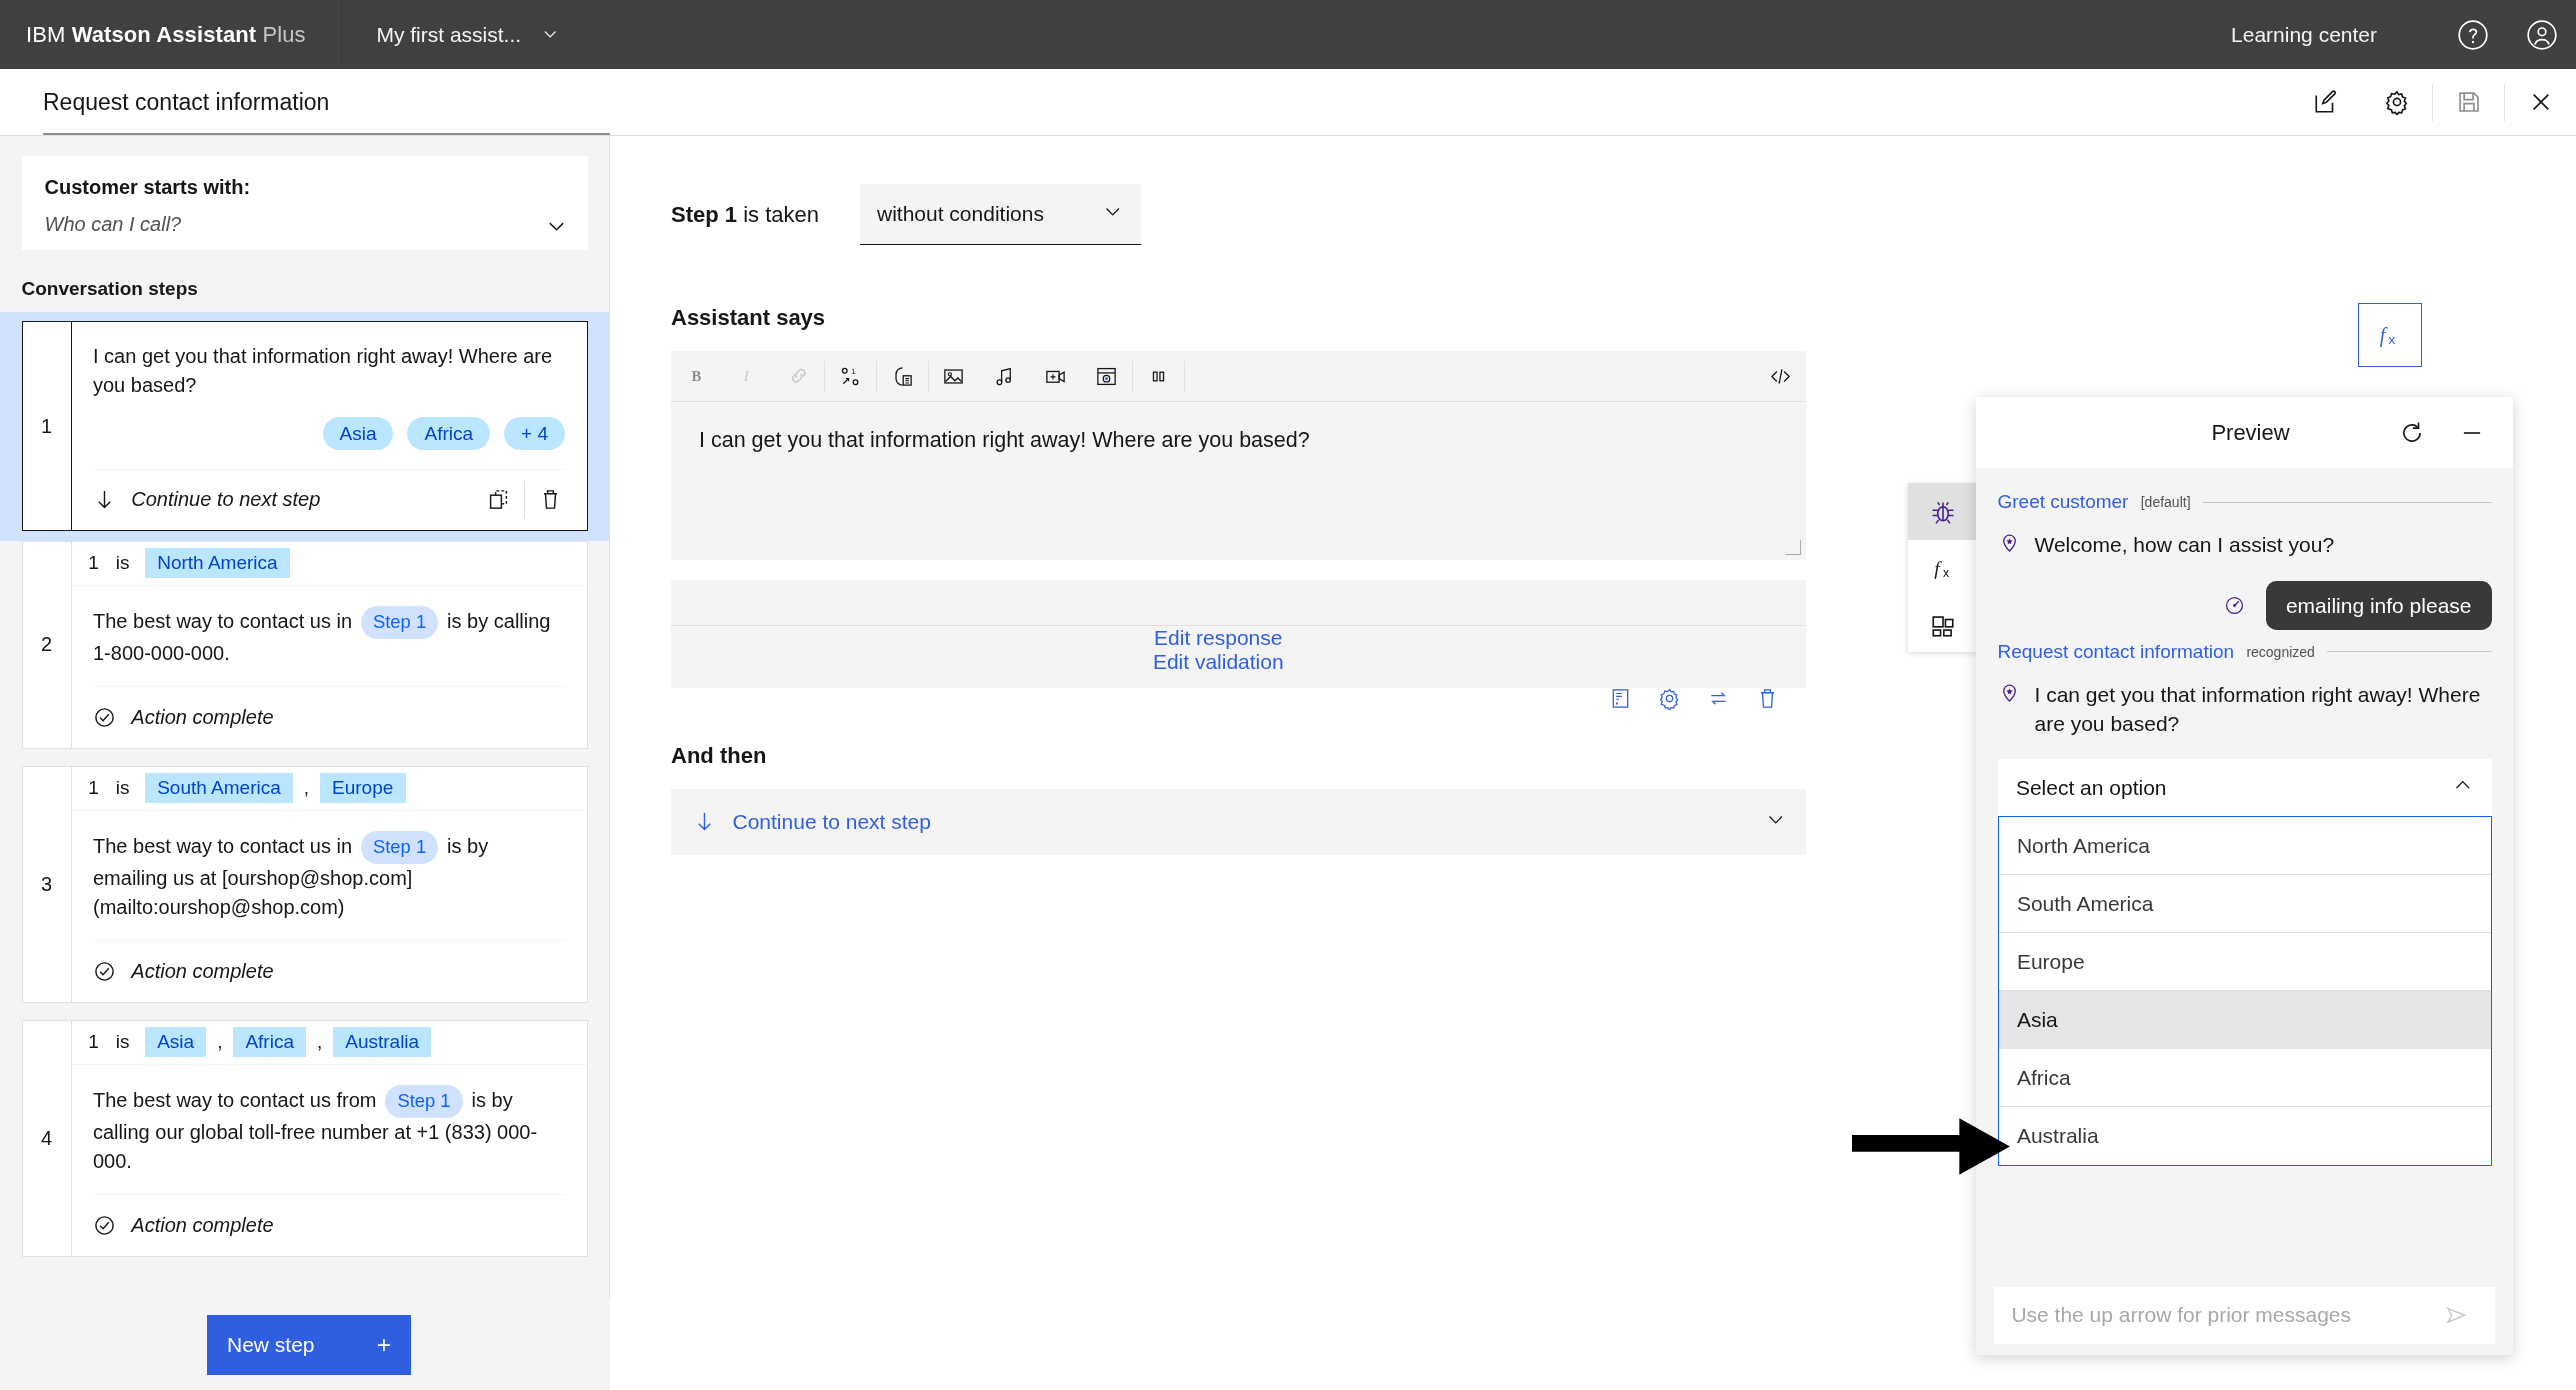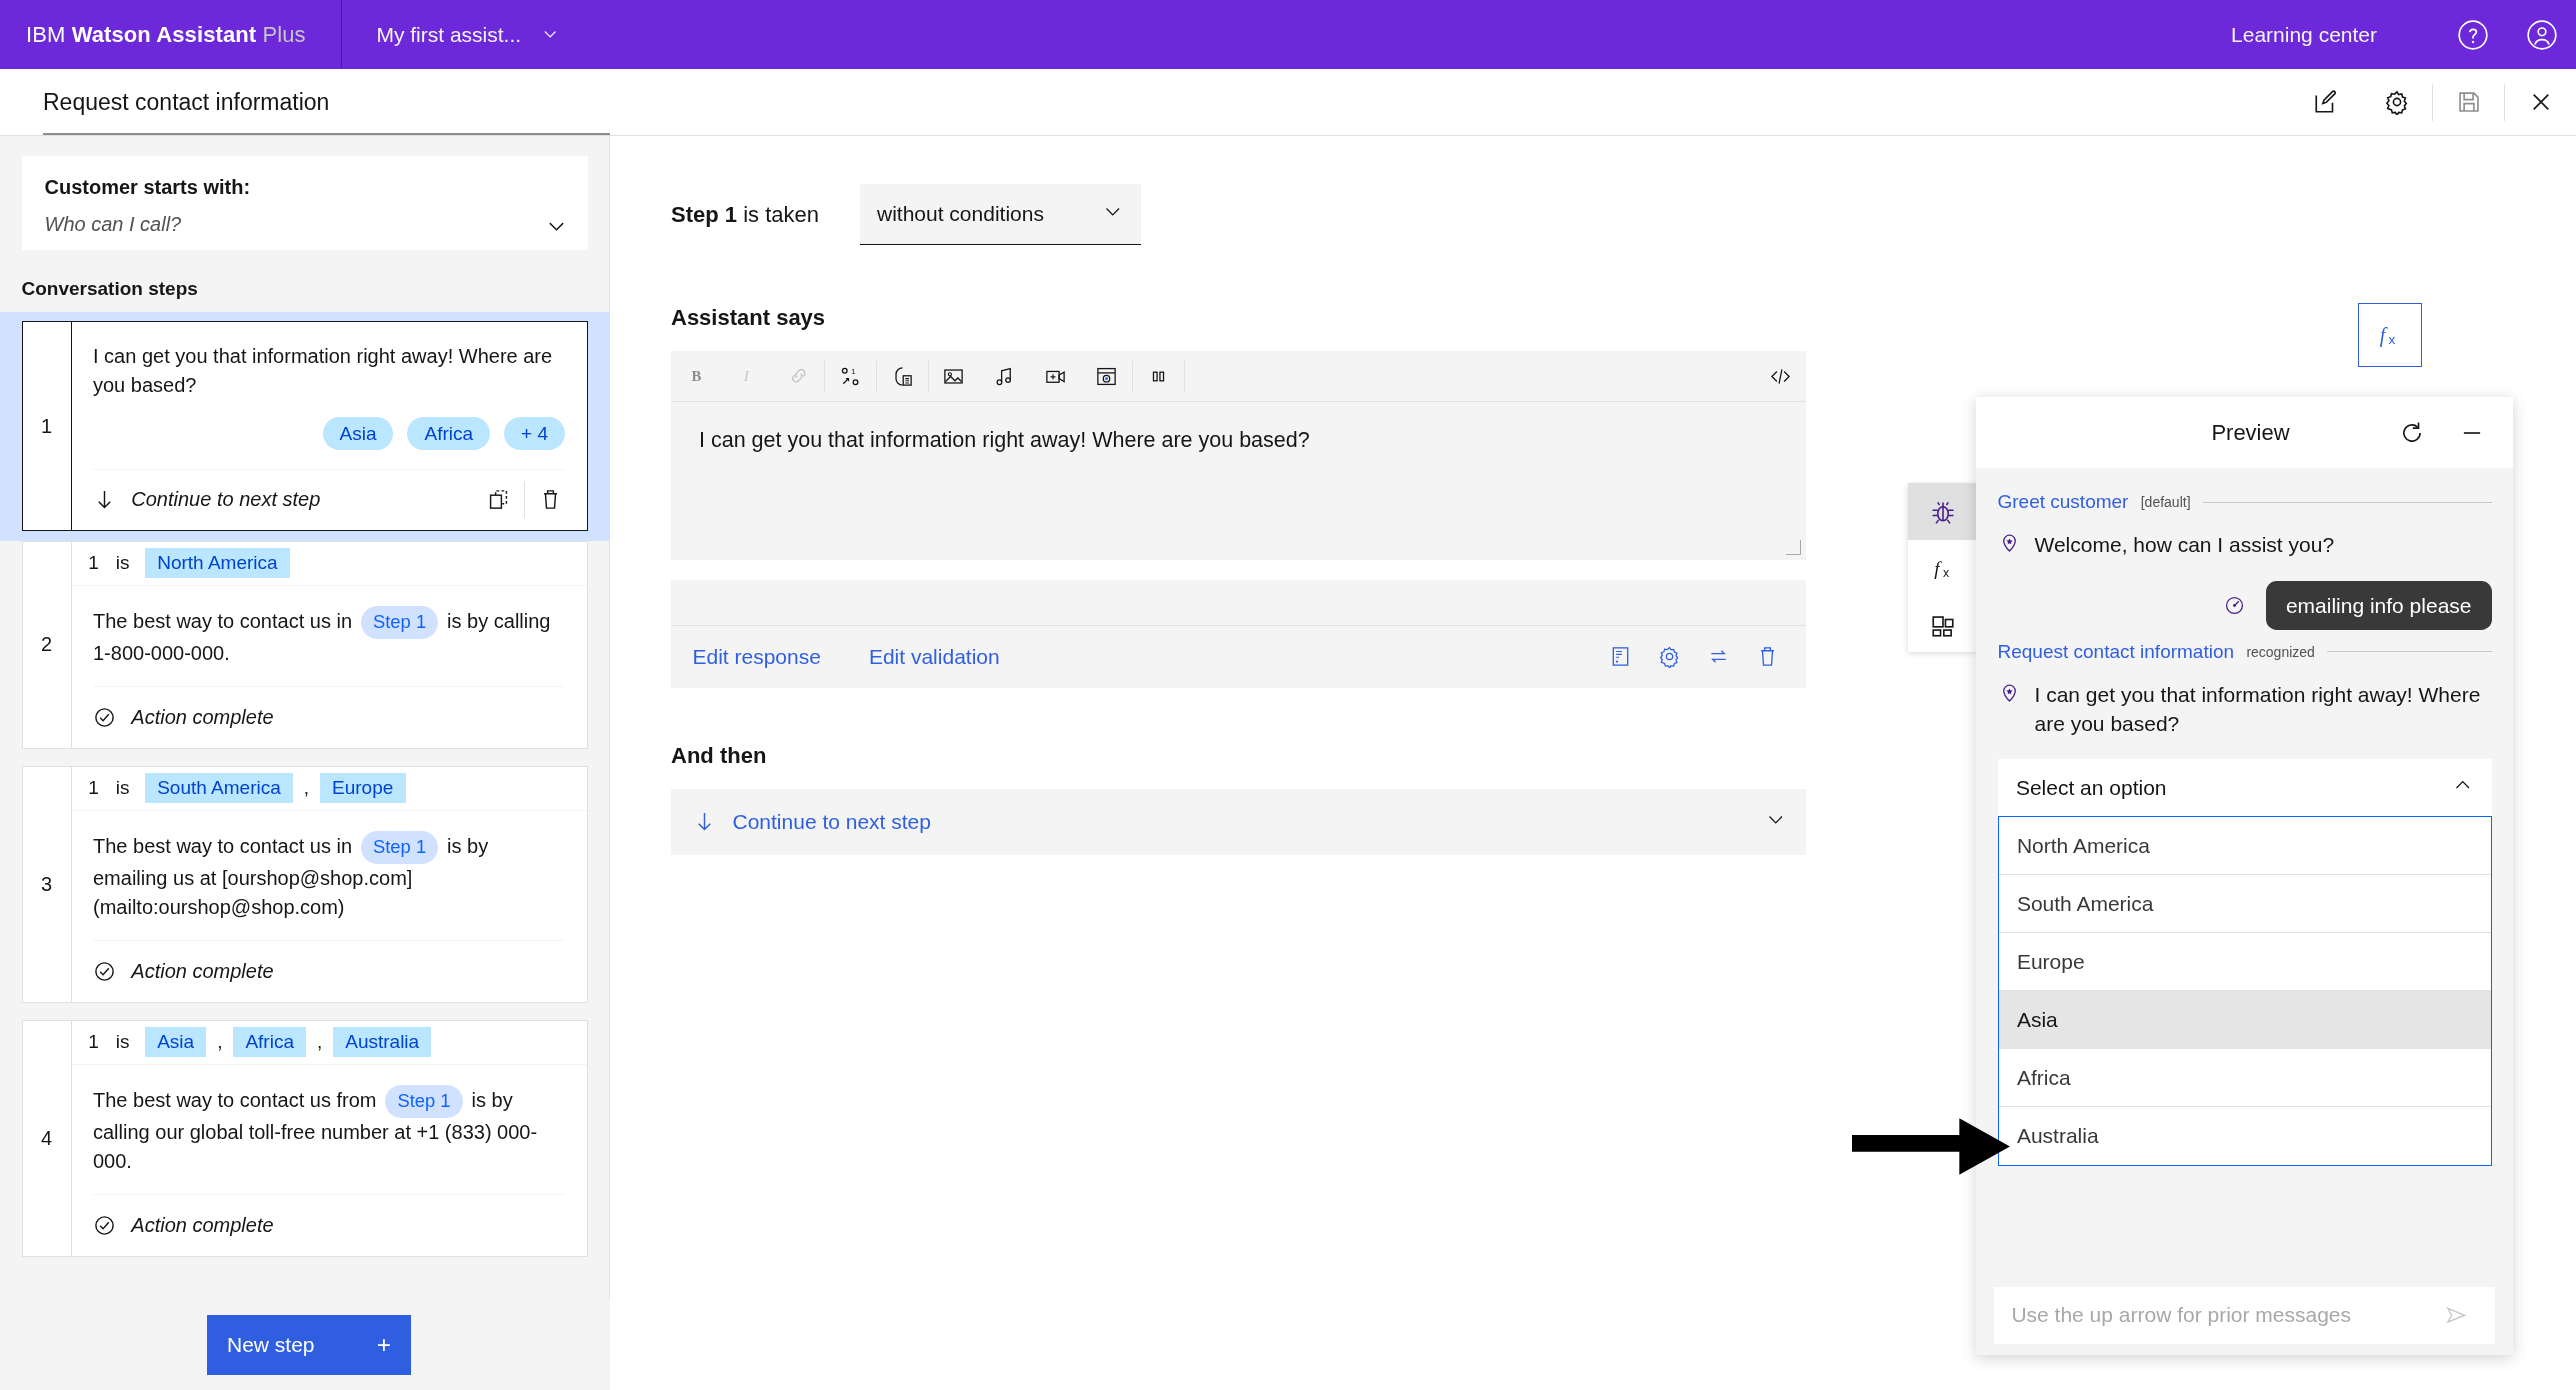--- a/index.html
+++ b/index.html
@@ -2,21 +2,21 @@
 <html style="font-size:12.3px"><head>
 <meta charset="utf-8">
 <style>
   * { box-sizing: border-box; margin:0; padding:0; }
   html,body { width:2576px; height:1391px; background:#ffffff;
     font-family:"Liberation Sans", sans-serif; -webkit-font-smoothing:antialiased; }
   .app { position:relative; width:2576px; height:1391px; overflow:hidden; background:#fff; }
 
   
   .topbar { position:absolute; left:0; top:0; width:2576px; height:69px;
-    background:#6d28d9; display:flex; align-items:center; }
+    background:#404040; display:flex; align-items:center; }
   .brand { color:#fff; font-size:22px; margin-left:26px; letter-spacing:0.1px; white-space:nowrap; }
   .brand b { font-weight:700; }
   .brand .plus { color:#c6c6c6; font-weight:400; }
   .topdiv { width:0.8px; height:69px; background:#393939; margin-left:35px; }
   .assist { color:#f4f4f4; font-size:21px; margin-left:35px; display:flex; align-items:center; gap:20px; cursor:pointer;}
   .topright { margin-left:auto; display:flex; align-items:center; }
   .learning { color:#f4f4f4; font-size:21px; margin-right:61px; cursor:pointer; }
   .ticon { width:69px; height:69px; display:flex; align-items:center; justify-content:center; cursor:pointer; }
 
   
@@ -88,21 +88,21 @@
   .etext { padding:26px 28px; font-size:21.5px; color:#161616; min-height:158px; }
   .eresize { position:relative; height:0; }
   .eresize:after { content:""; position:absolute; right:4.6px; bottom:4.6px; width:14px; height:14px;
     border-right:1.5px solid #a8a8a8; border-bottom:1.5px solid #a8a8a8; }
 
   .optblock { margin:20px 0 0 61px; width:1135px; background:#f4f4f4; padding:21.5px 0 0 0; }
   .chooseopt { margin-left:21.5px; width:253px; height:64px; background:#e0e0e0; border-radius:32px;
     display:flex; align-items:center; padding:0 21.5px; cursor:pointer; }
   .chooseopt span { font-size:21px; color:#c6c6c6; }
   .chooseopt .chev { margin-left:auto; }
-  .optfoot { margin-top:23px; height:63px; border-top:0.8px solid #e0e0e0; display:flex; align-items:center; padding:0 14px 0 21.5px;}
+  .optfoot { margin-top:23px; height:63px; border-top:0.8px solid #e0e0e0; display:flex; align-items:center; padding:0 14px 0 21.5px;flex-direction:column;}
   .optfoot a { color:#2f5fe0; font-size:21px; text-decoration:none; margin-right:48px; cursor:pointer; }
   .optfoot .ricons { margin-left:auto; display:flex; align-items:center; }
   .ofi { width:49px; height:49px; display:flex; align-items:center; justify-content:center; cursor:pointer; }
 
   .andthen { font-size:22px; font-weight:700; color:#161616; margin:55px 0 0 61px; }
   .andbox { margin:20px 0 0 61px; width:1135px; height:66px; background:#f4f4f4;
     display:flex; align-items:center; padding:0 20px 0 21.5px; cursor:pointer; }
   .andbox .lab { font-size:21px; color:#2f5fe0; margin-left:17px; }
   .andbox .chev { margin-left:auto; }
 

